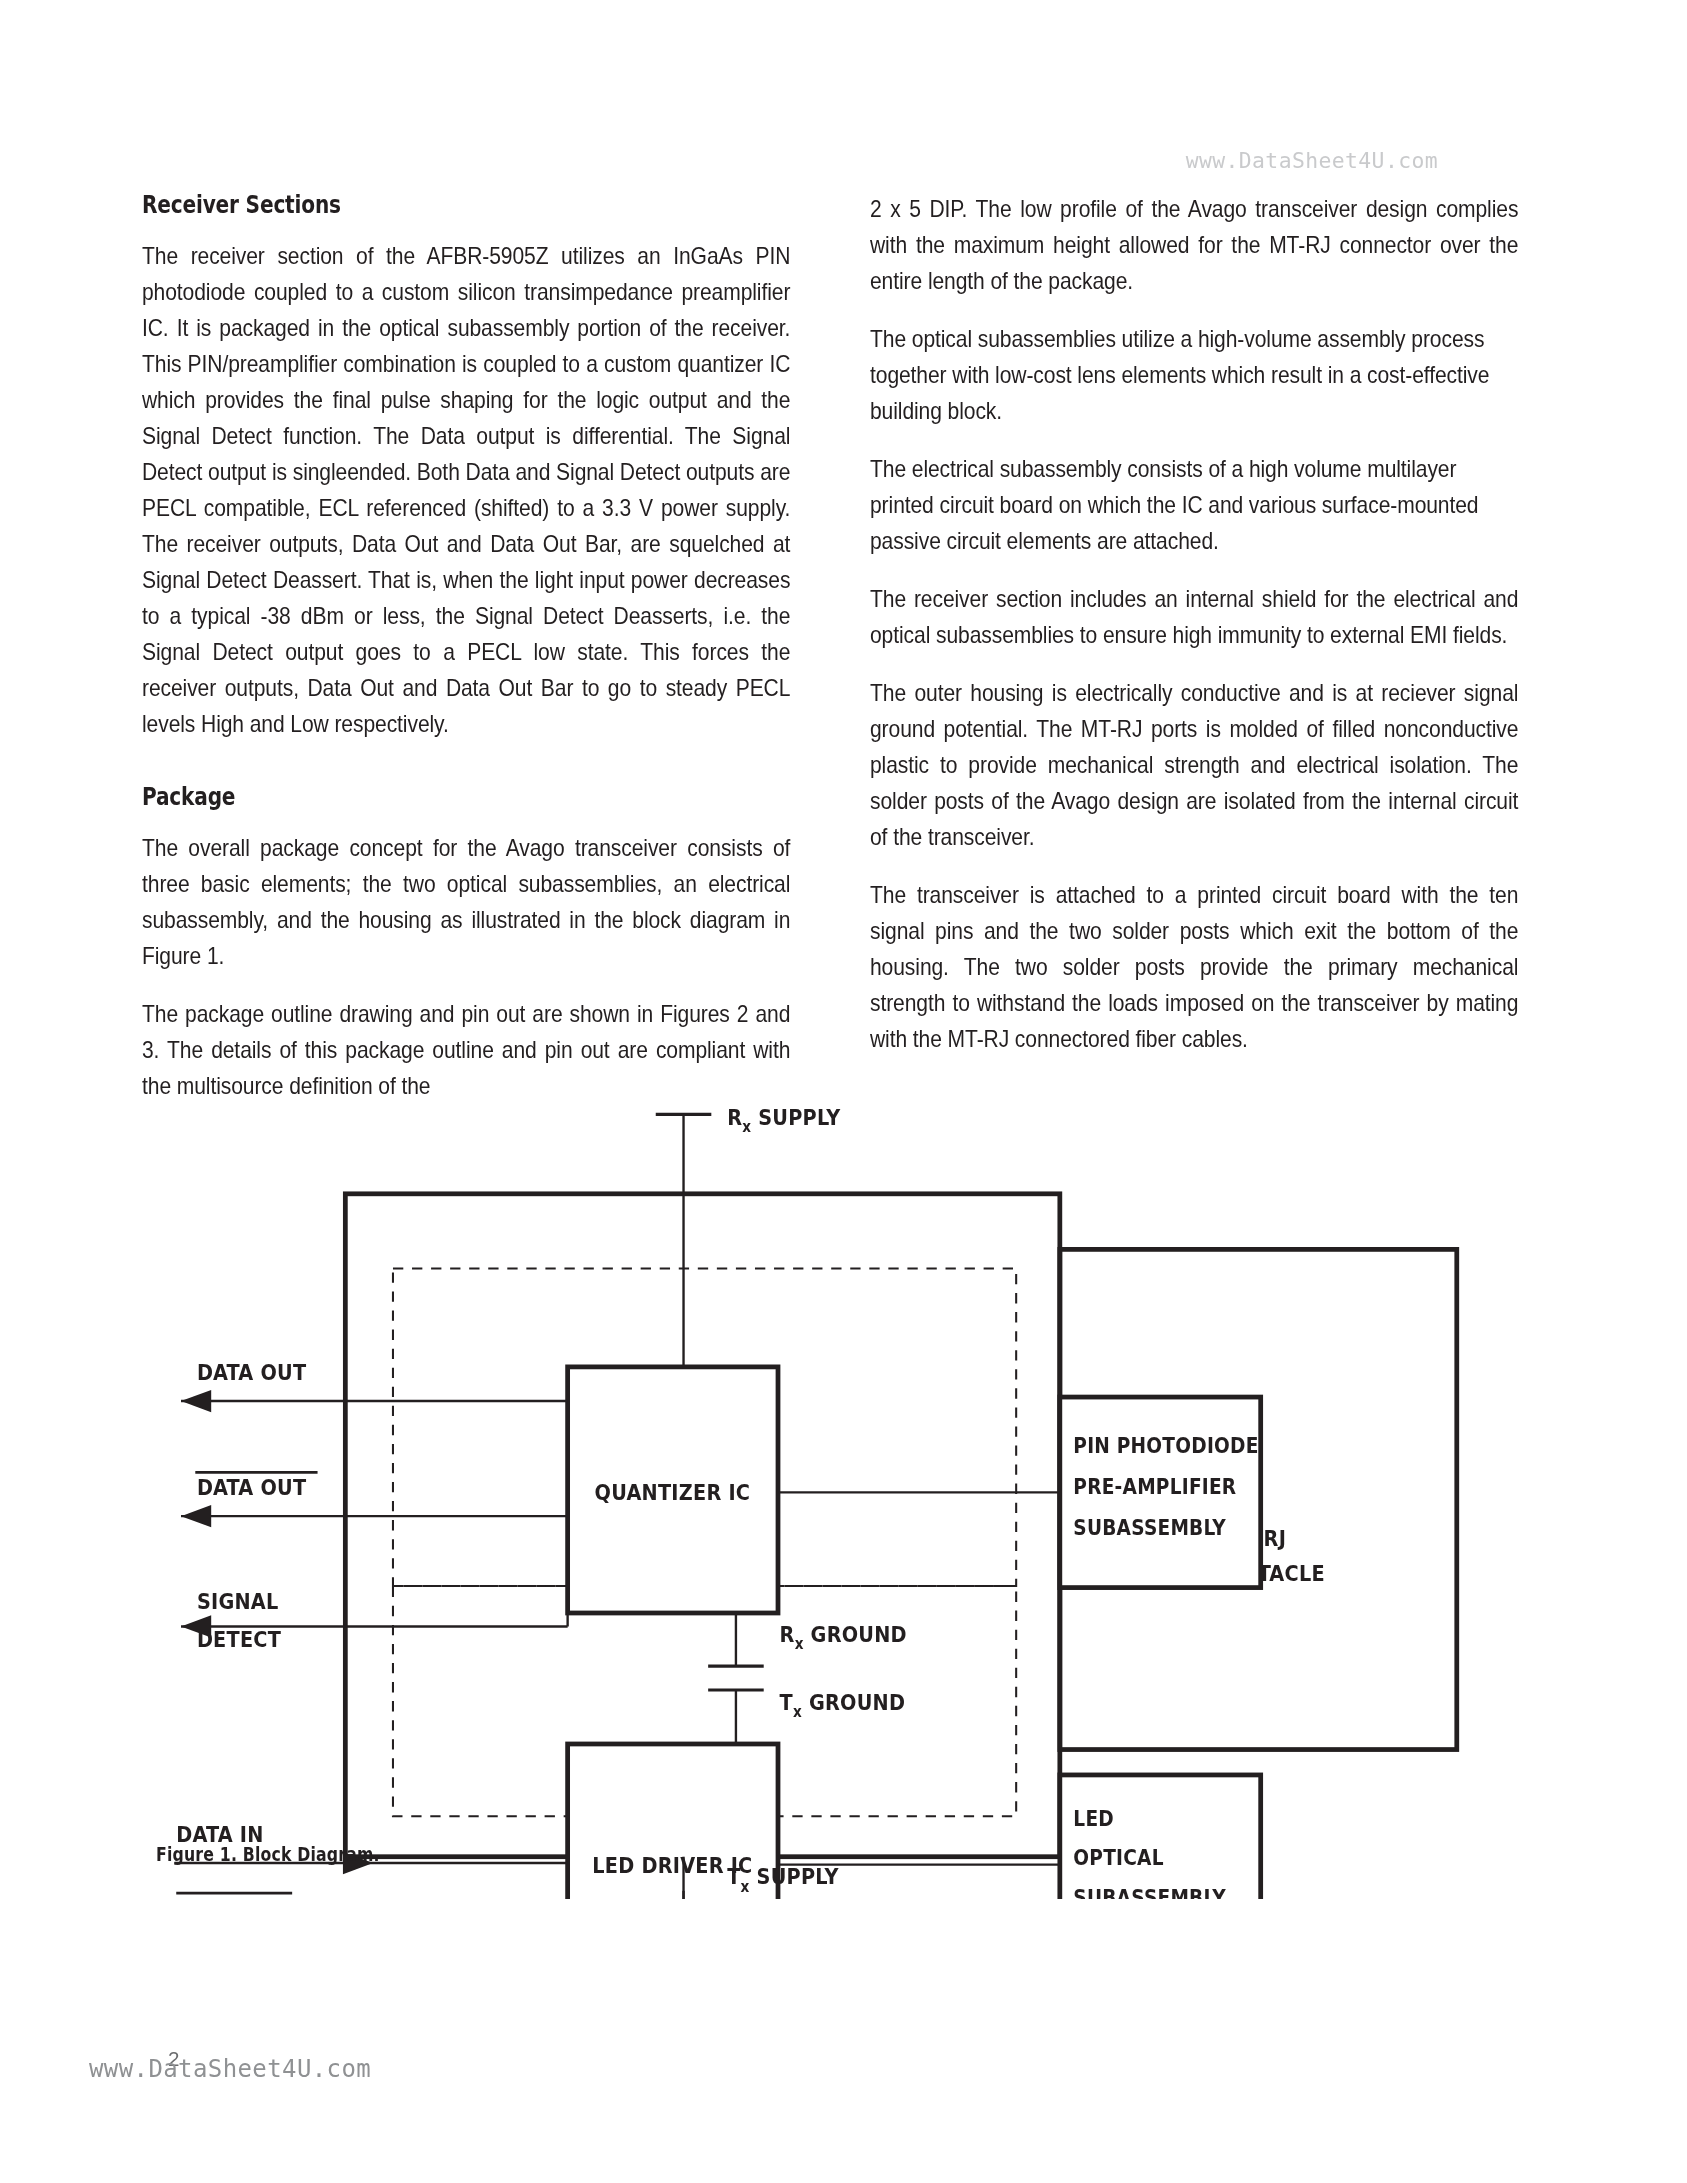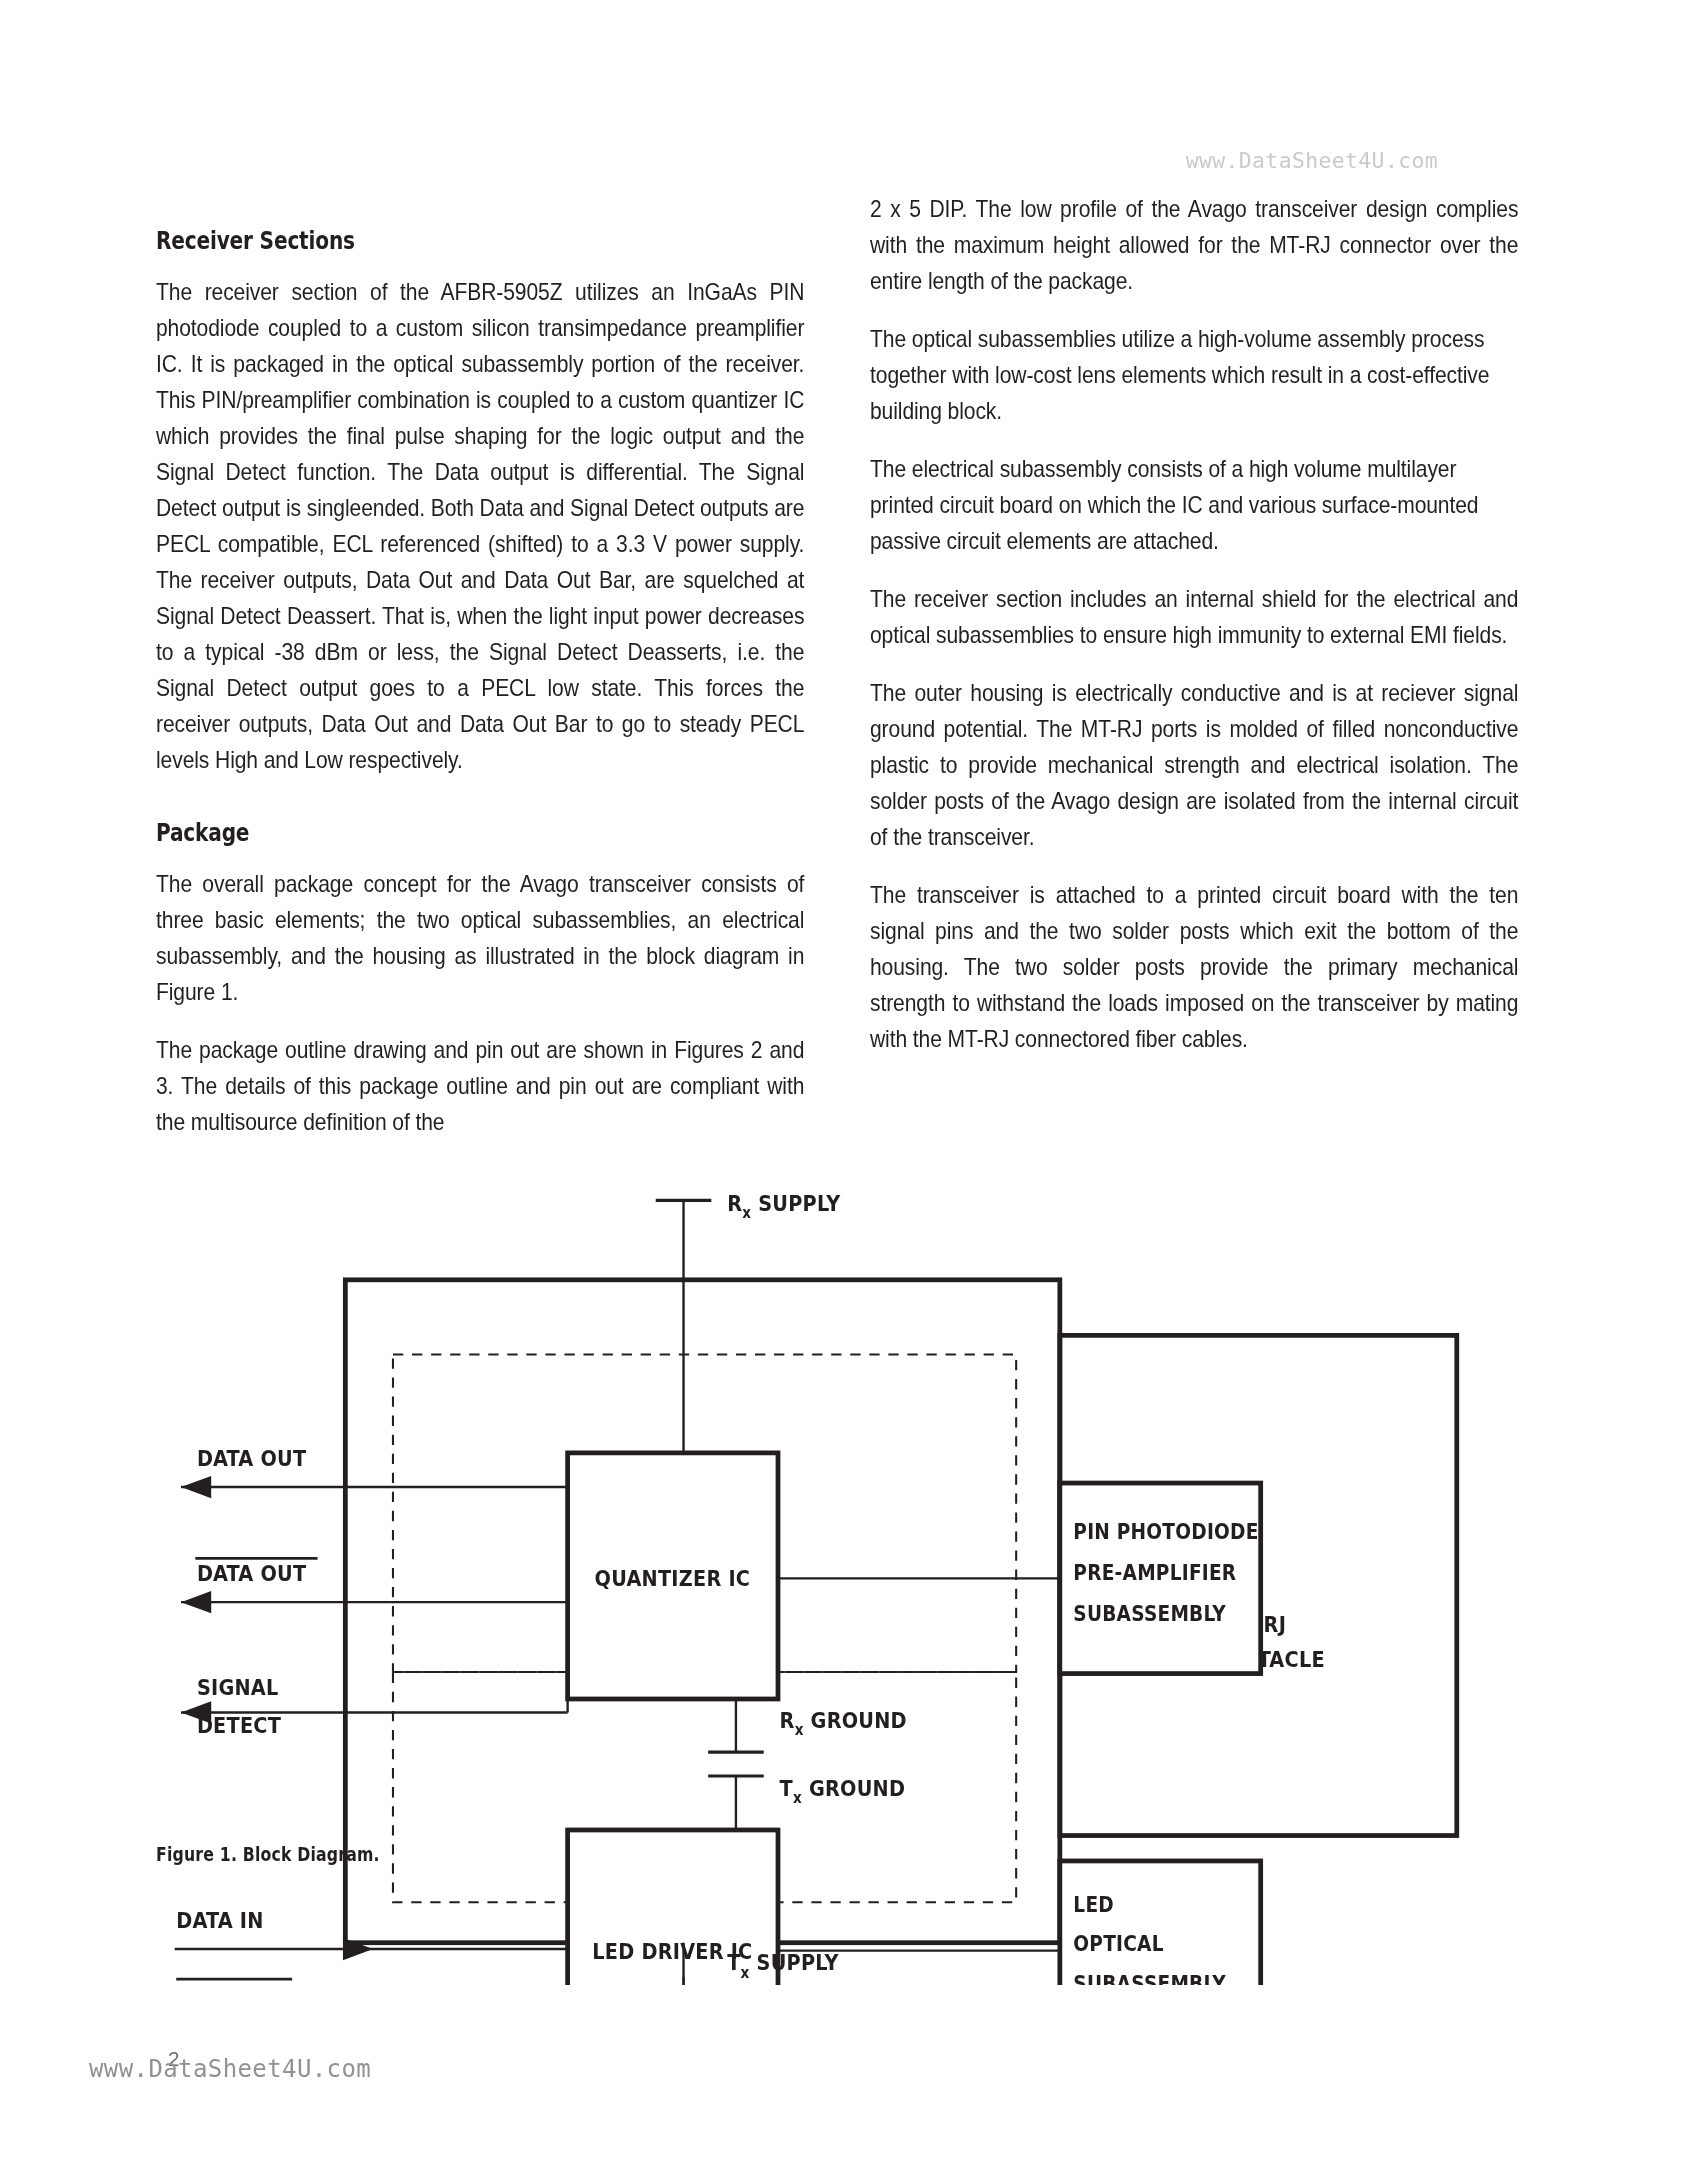--- a/index.html
+++ b/index.html
@@ -51,21 +51,21 @@
     font-size: 20.6px;
     color: #6b6c6e;
   }
 
   
   .col {
     position: absolute;
     top: 191px;
     width: 649px;
   }
-  .col-left  { left: 156px; margin-top: 36px; }
+  .col-left  { left: 142px; }
   .col-right { left: 870px; }
 
   h2.section-head {
     font-family: "DejaVu Sans Condensed", "Liberation Sans", sans-serif;
     font-size: 25.4px;
     font-weight: bold;
     margin: 0 0 19px 0;
     letter-spacing: -0.2px;
     line-height: 1.1;
     transform: scaleX(0.88);
@@ -85,21 +85,21 @@
     transform-origin: left top;
     width: 111%;
   }
   p.body:last-child { margin-bottom: 0; }
   p.body.ragged { text-align: left; }
 
   
   .figure-wrap {
     position: absolute;
     left: 0;
-    top: 1151px;
+    top: 1065px;
     width: 1687px;
     height: 834px;
   }
   .figure-caption {
     position: absolute;
     left: 156px;
     top: 1843px;
     font-family: "DejaVu Sans Condensed", "Liberation Sans", sans-serif;
     font-size: 19px;
     font-weight: bold;

